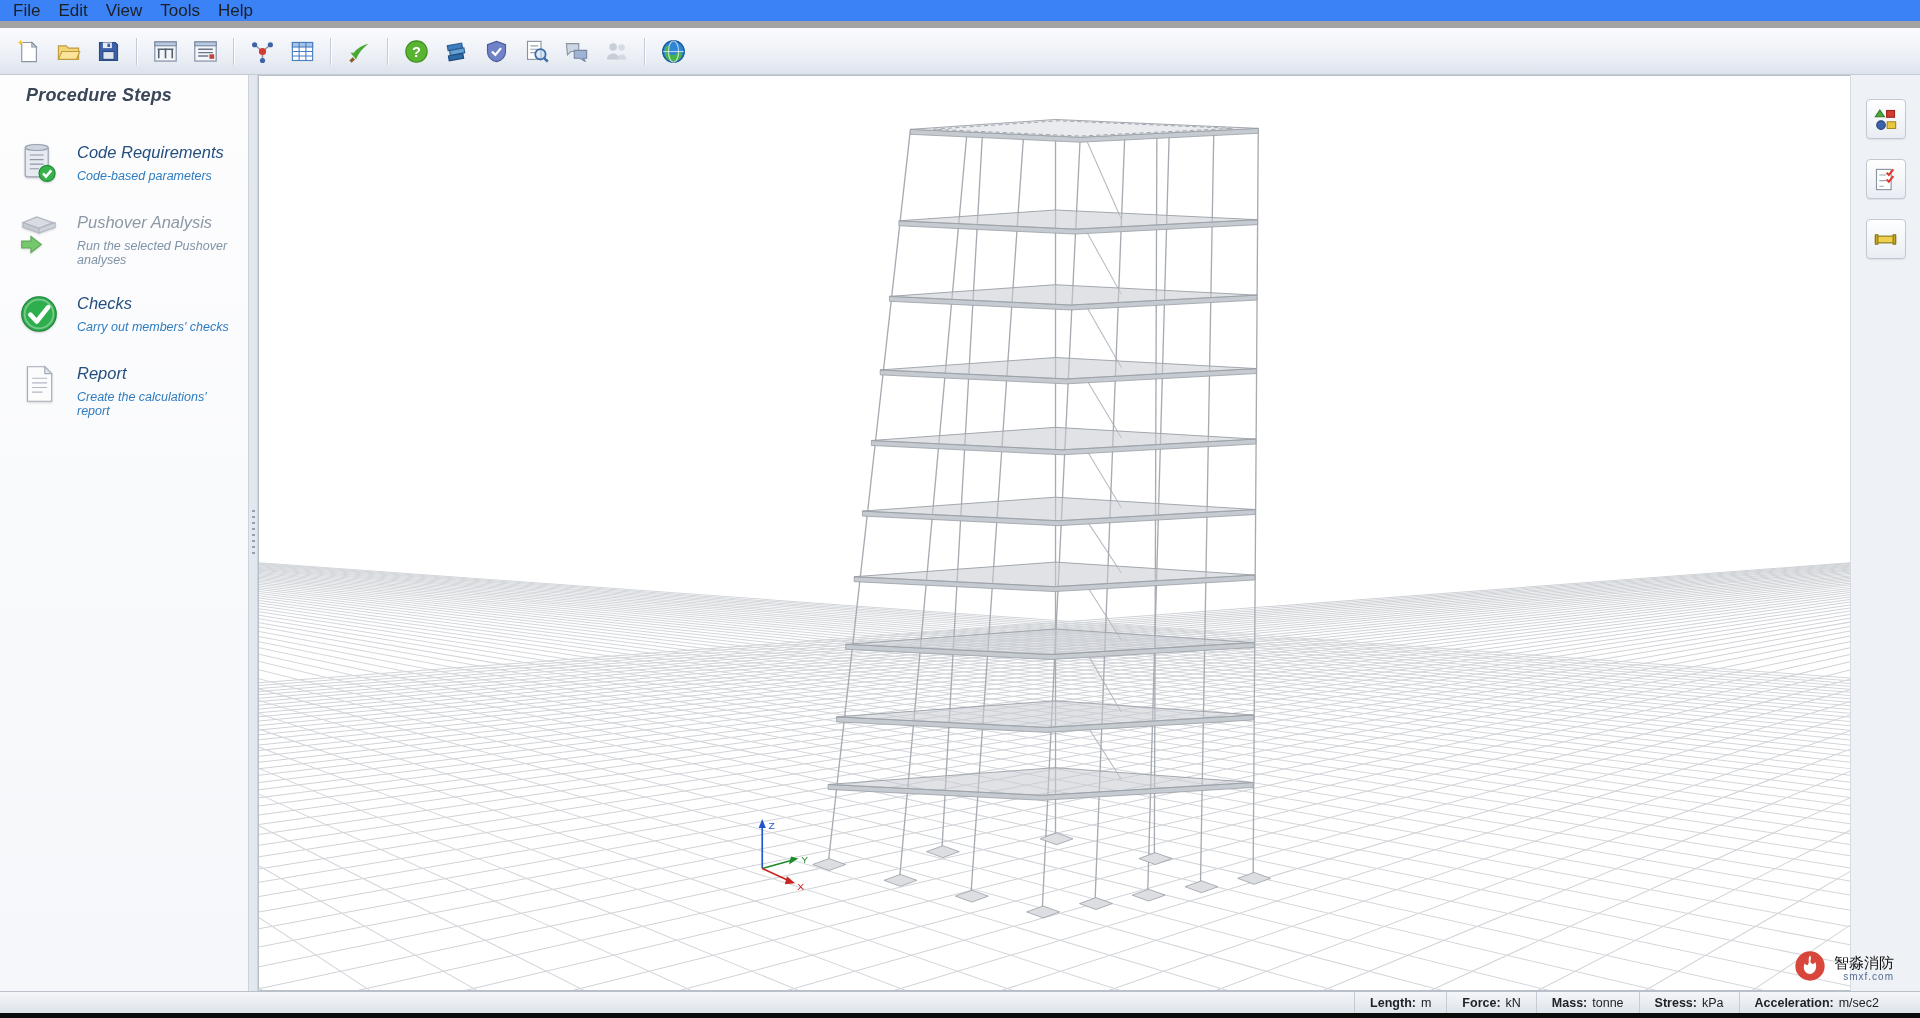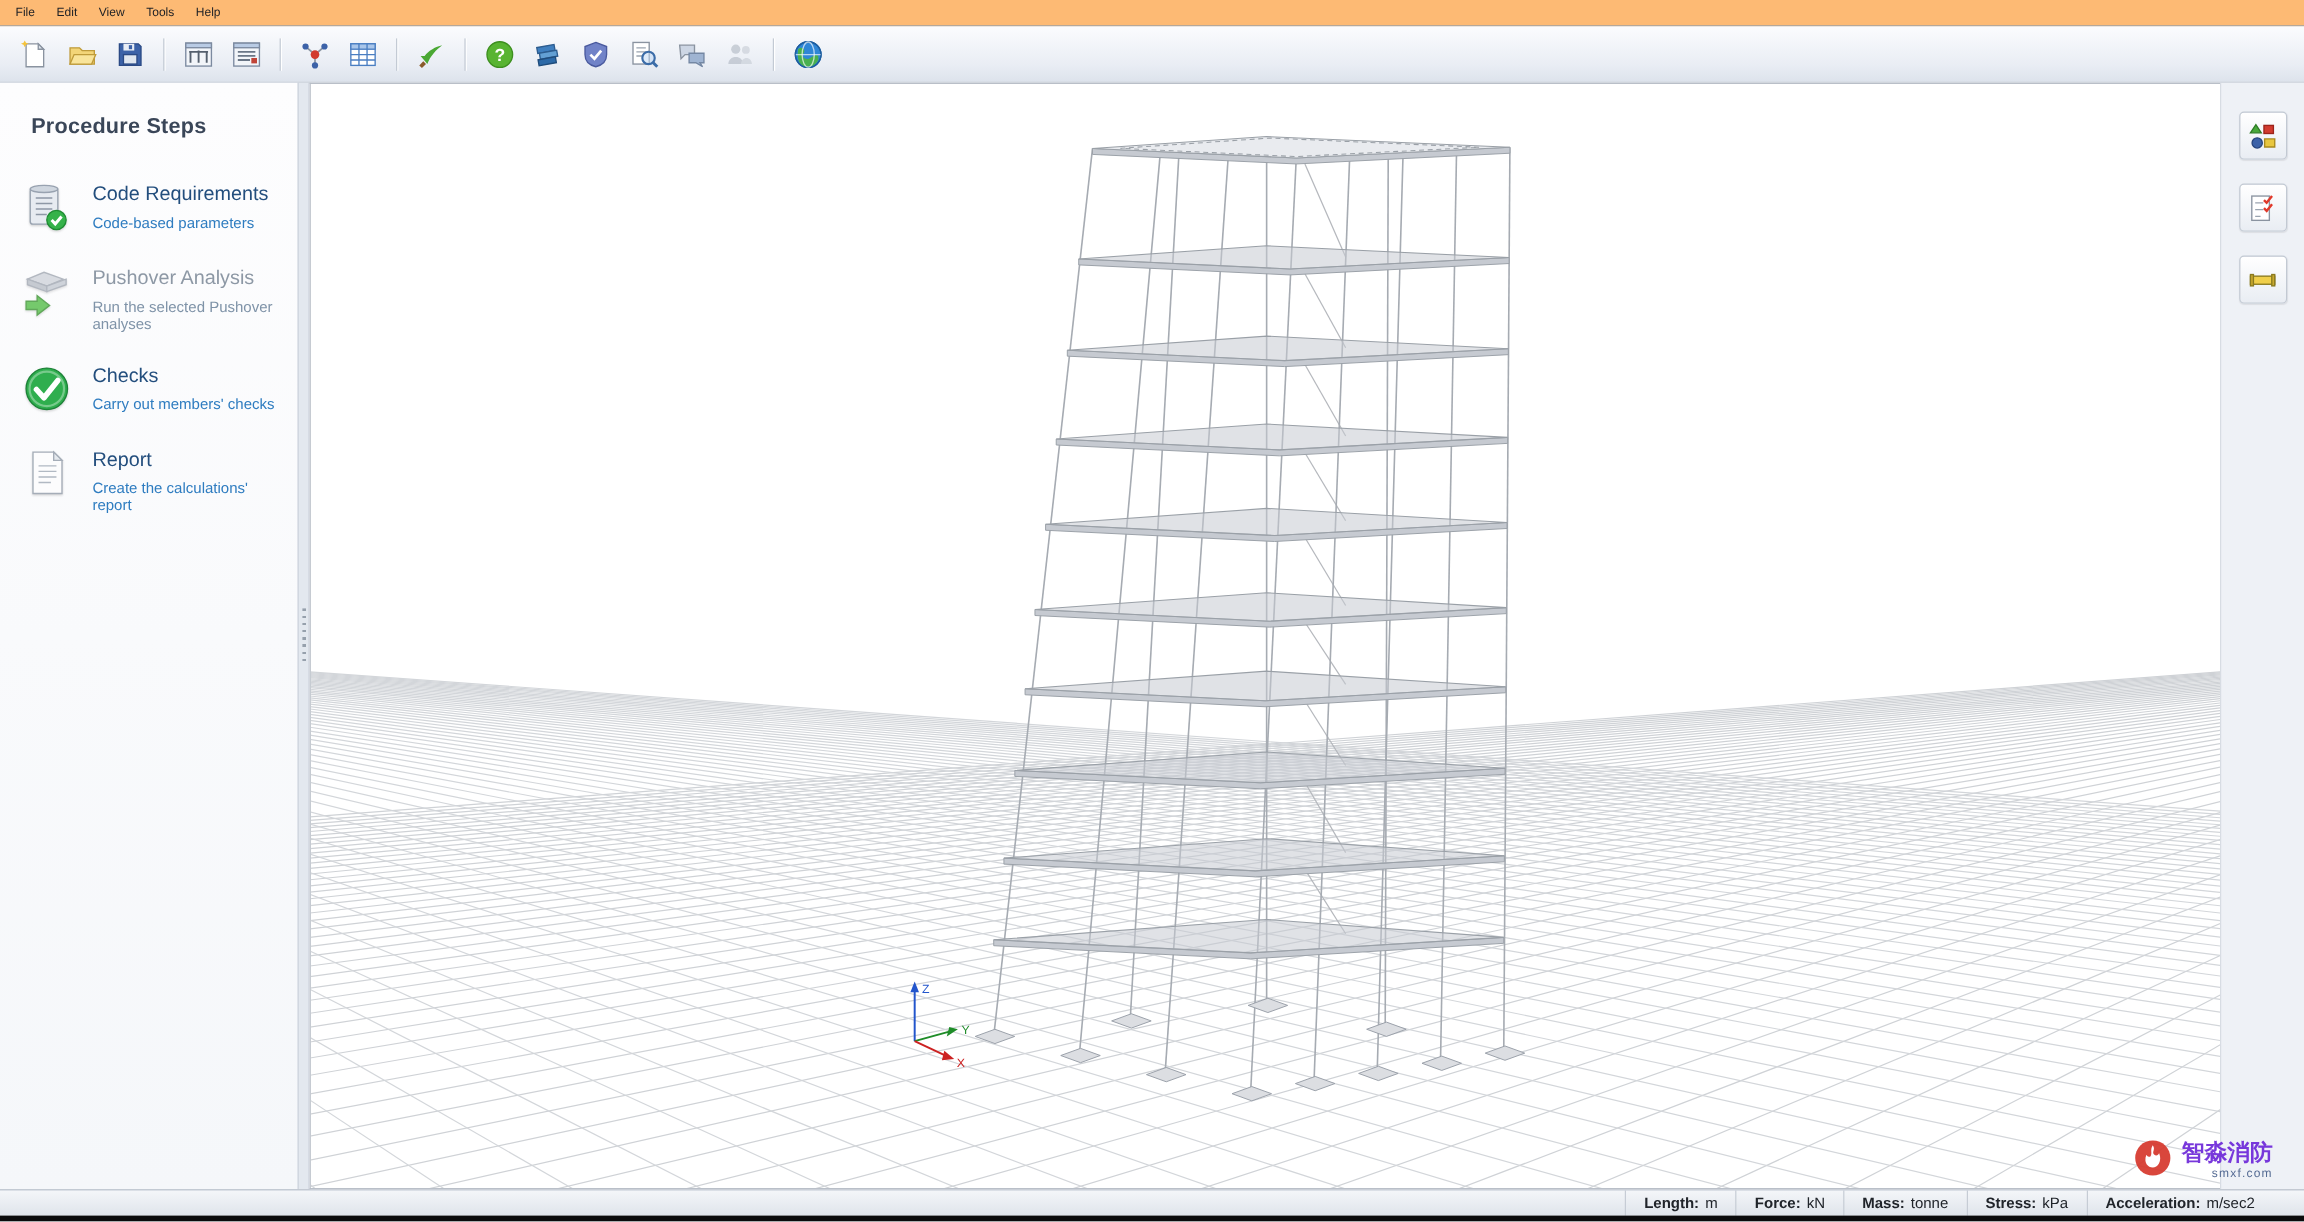--- a/index.html
+++ b/index.html
@@ -1,29 +1,29 @@
 <!DOCTYPE html>
 <html><head>
 <meta charset="utf-8">
 <style>
   html,body{margin:0;padding:0;}
   body{width:1920px;height:1018px;overflow:hidden;font-family:"Liberation Sans",sans-serif;background:#eef1f6;}
   .window{position:relative;width:1920px;height:1018px;display:flex;flex-direction:column;}
 
-  .menubar{height:21px;background:#fdba74;border-bottom:1px solid #a3a3a3;display:flex;align-items:center;padding-left:4px;font-size:10px;color:#1c1f24;}
+  .menubar{height:21px;background:#3b82f6;border-bottom:7px solid #a3a3a3;display:flex;align-items:center;padding-left:4px;font-size:17px;color:#1c1f24;}
   .menubar .mi{padding:2px 9px;cursor:default;}
 
   .toolbar{height:46px;background:linear-gradient(#fbfcfe,#e9edf4 70%,#dde3ec);border-bottom:1px solid #c6ccd6;display:flex;align-items:center;padding-left:10px;gap:4px;}
   .tbtn{width:34px;height:34px;display:flex;align-items:center;justify-content:center;border:1px solid transparent;border-radius:3px;}
   .tbtn svg{width:27px;height:27px;}
   .tsep{width:1px;height:27px;background:#c3cad4;margin:0 6px;box-shadow:1px 0 0 #ffffff;}
 
   .content{flex:1;display:flex;min-height:0;}
 
-  .sidebar{width:248px;background:linear-gradient(180deg,#fdfdfe,#f5f7fa);padding-top:16px;box-sizing:border-box;}
+  .sidebar{width:248px;background:linear-gradient(180deg,#fdfdfe,#f5f7fa);padding-top:0;box-sizing:border-box;font-style:italic;}
   .sidebar h2{margin:10px 0 30px 26px;font-size:18px;font-weight:600;color:#3a4658;letter-spacing:.2px;}
   .step{display:flex;align-items:flex-start;gap:15px;padding:4px 8px 4px 16px;margin-bottom:16px;}
   .step-icon{width:46px;height:46px;flex:none;display:flex;align-items:center;justify-content:center;}
   .step-icon svg{width:46px;height:46px;filter:drop-shadow(0 1px 1px rgba(0,0,0,.18));}
   .step-label{font-size:16.5px;color:#234e7d;margin-top:3px;}
   .step-caption{font-size:12.5px;color:#2e7cc0;margin-top:7px;}
   .step.disabled .step-label{color:#8d98a5;}
   .step.disabled .step-caption{color:#7f93a8;}
 
   .splitter{width:8px;background:#e3e8ef;border-left:1px solid #cdd3dc;border-right:1px solid #cdd3dc;display:flex;align-items:center;justify-content:center;}
@@ -36,21 +36,21 @@
   .rbtn{width:38px;height:38px;background:linear-gradient(#ffffff,#e9edf3);border:1px solid #c2c9d3;border-radius:4px;display:flex;align-items:center;justify-content:center;box-shadow:0 1px 1px rgba(0,0,0,.08);}
   .rbtn svg{width:27px;height:27px;}
 
   .statusbar{height:21px;background:linear-gradient(#f4f6f9,#dfe4eb);border-top:1px solid #b9c0ca;display:flex;align-items:center;justify-content:flex-end;padding-right:26px;font-size:12.5px;color:#20242a;}
   .sitem{padding:0 15px;border-left:1px solid #c6ccd5;display:flex;gap:5px;align-items:center;height:100%;}
   .sitem b{font-weight:bold;}
   .bottom-strip{height:5px;background:#0b0b0c;}
 
   .watermark{position:absolute;right:26px;bottom:32px;display:flex;align-items:center;gap:8px;opacity:.92;z-index:5;}
   .wm-logo svg{width:32px;height:32px;}
-  .wm-text1{font-size:19px;font-weight:bold;color:#6d28d9;line-height:1.15;}
+  .wm-text1{font-size:15px;font-weight:normal;color:#000000;line-height:1.15;}
   .wm-text2{font-size:10px;color:#49618c;letter-spacing:1px;text-align:right;}
 </style>
 </head>
 <body>
 
 <div class="window">
 
   <div class="menubar" id="menubar">
       <span class="mi">File</span>
       <span class="mi">Edit</span>

